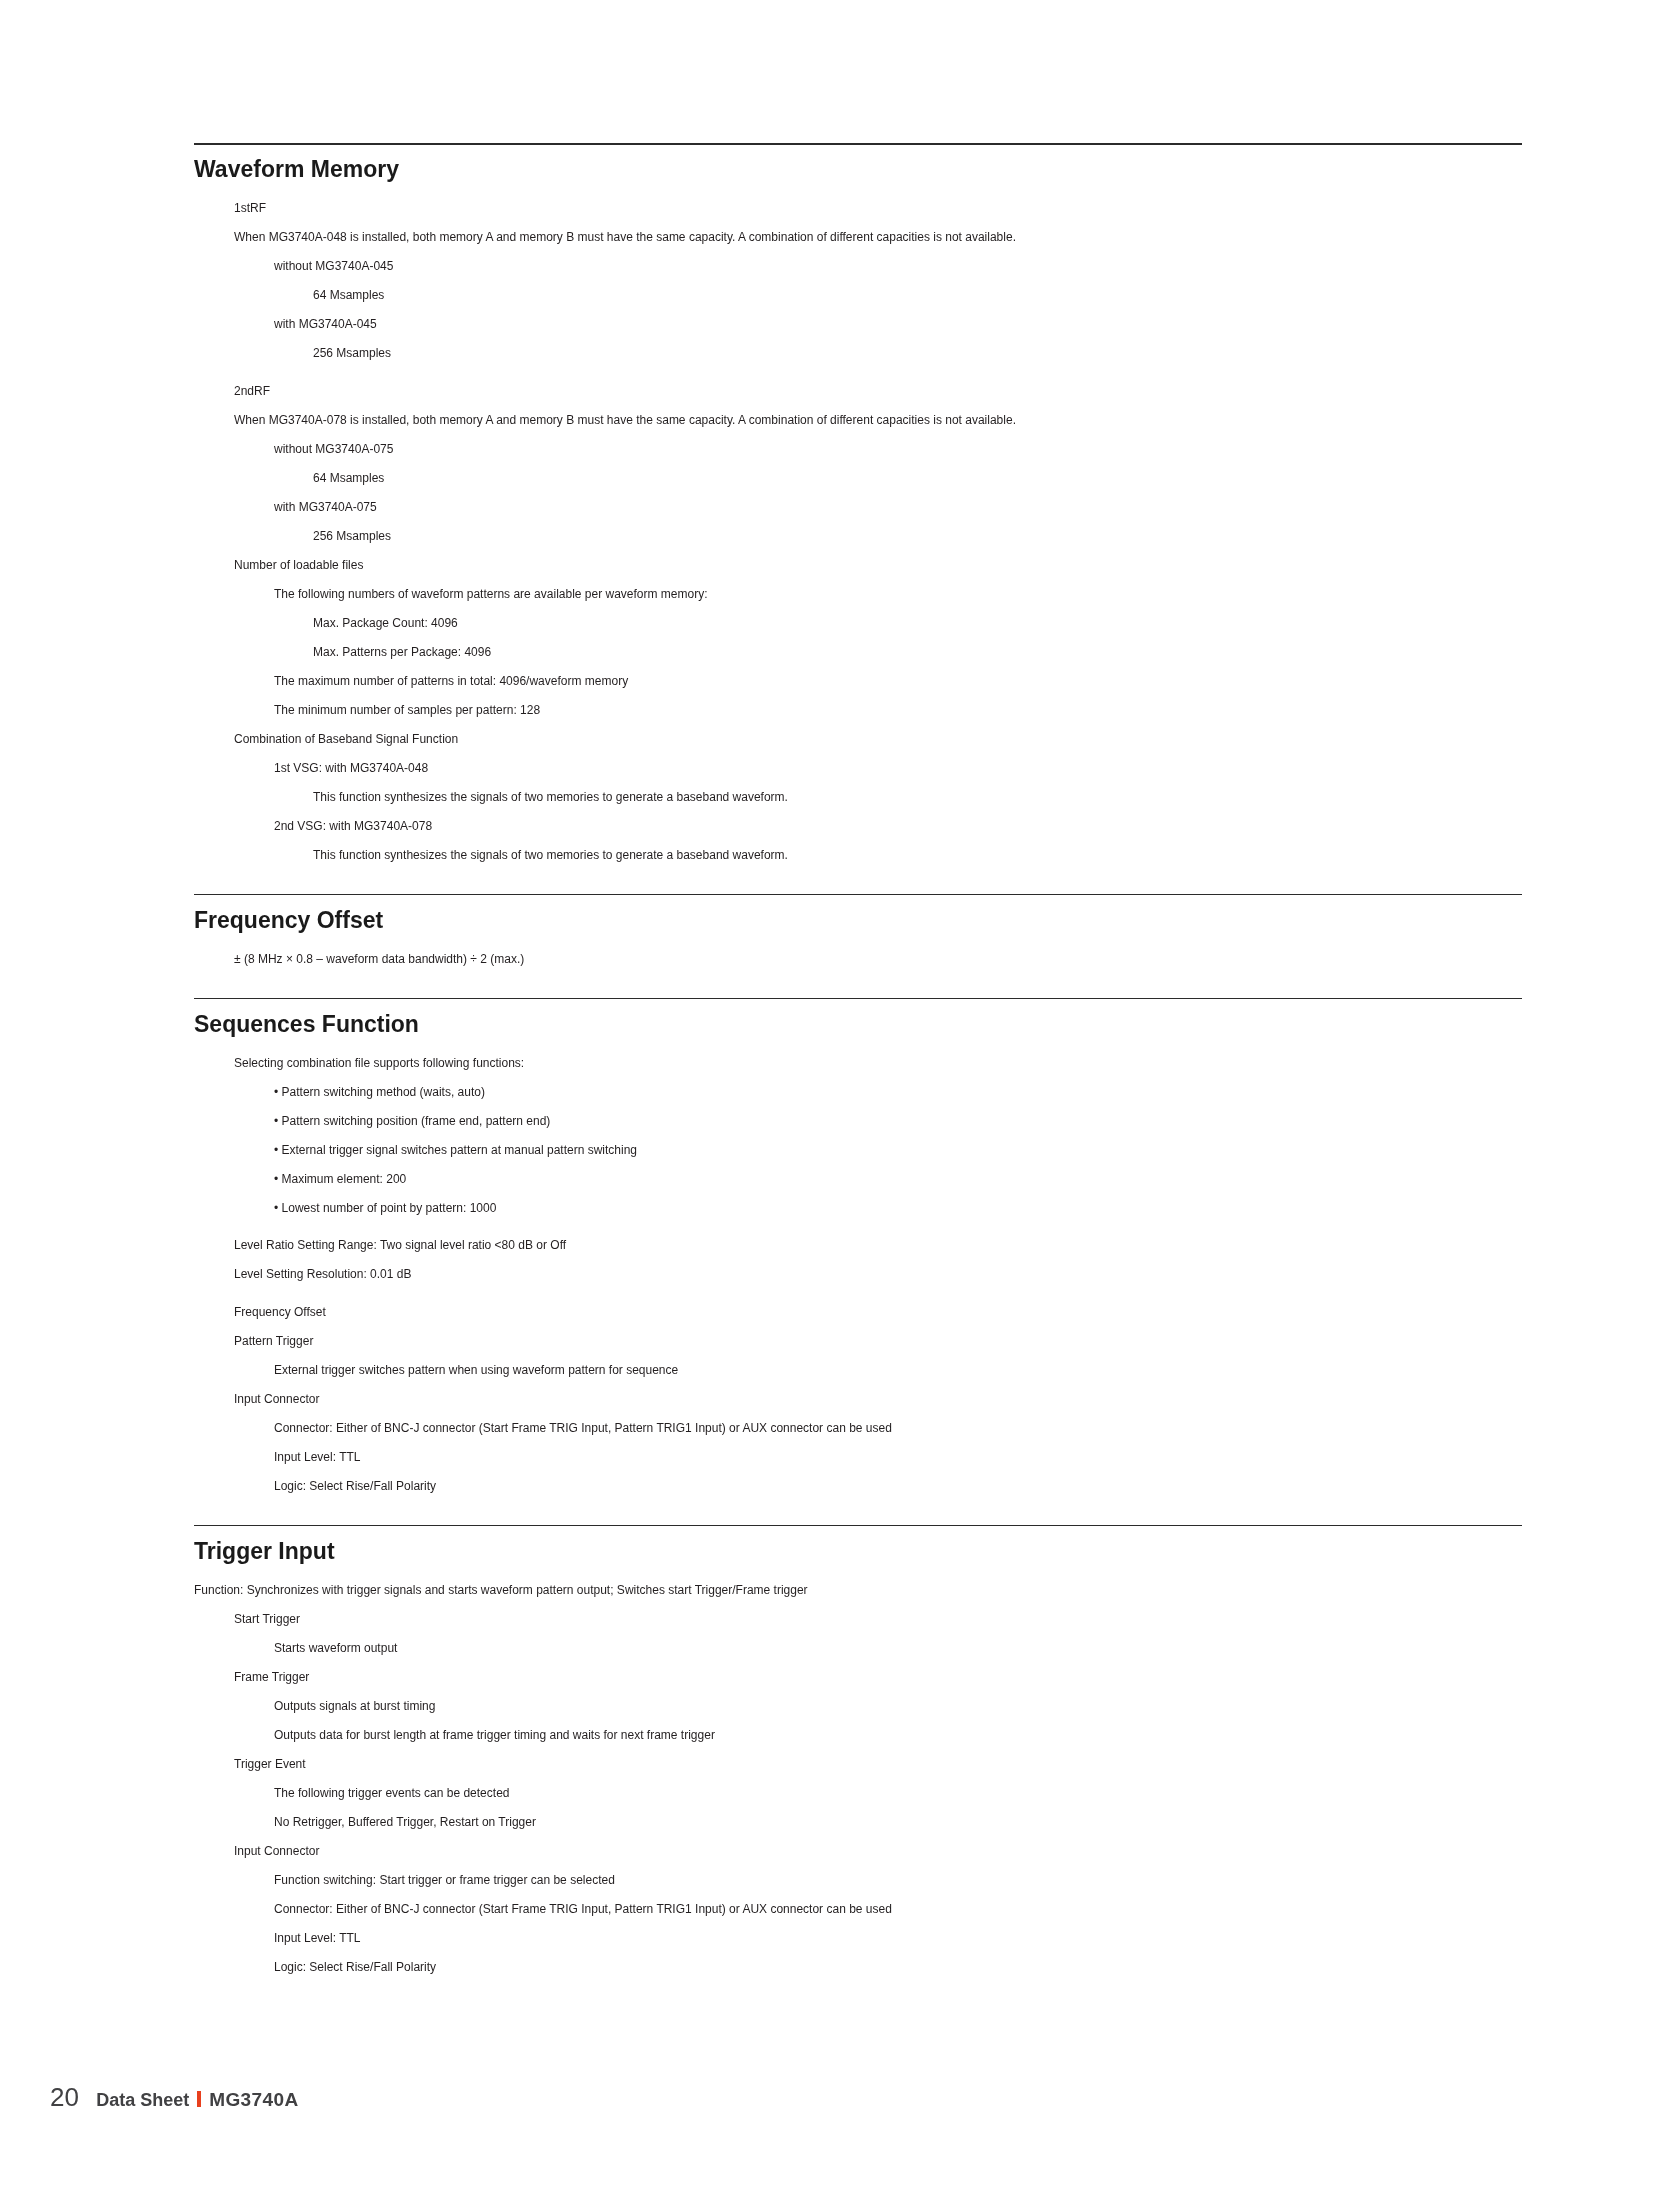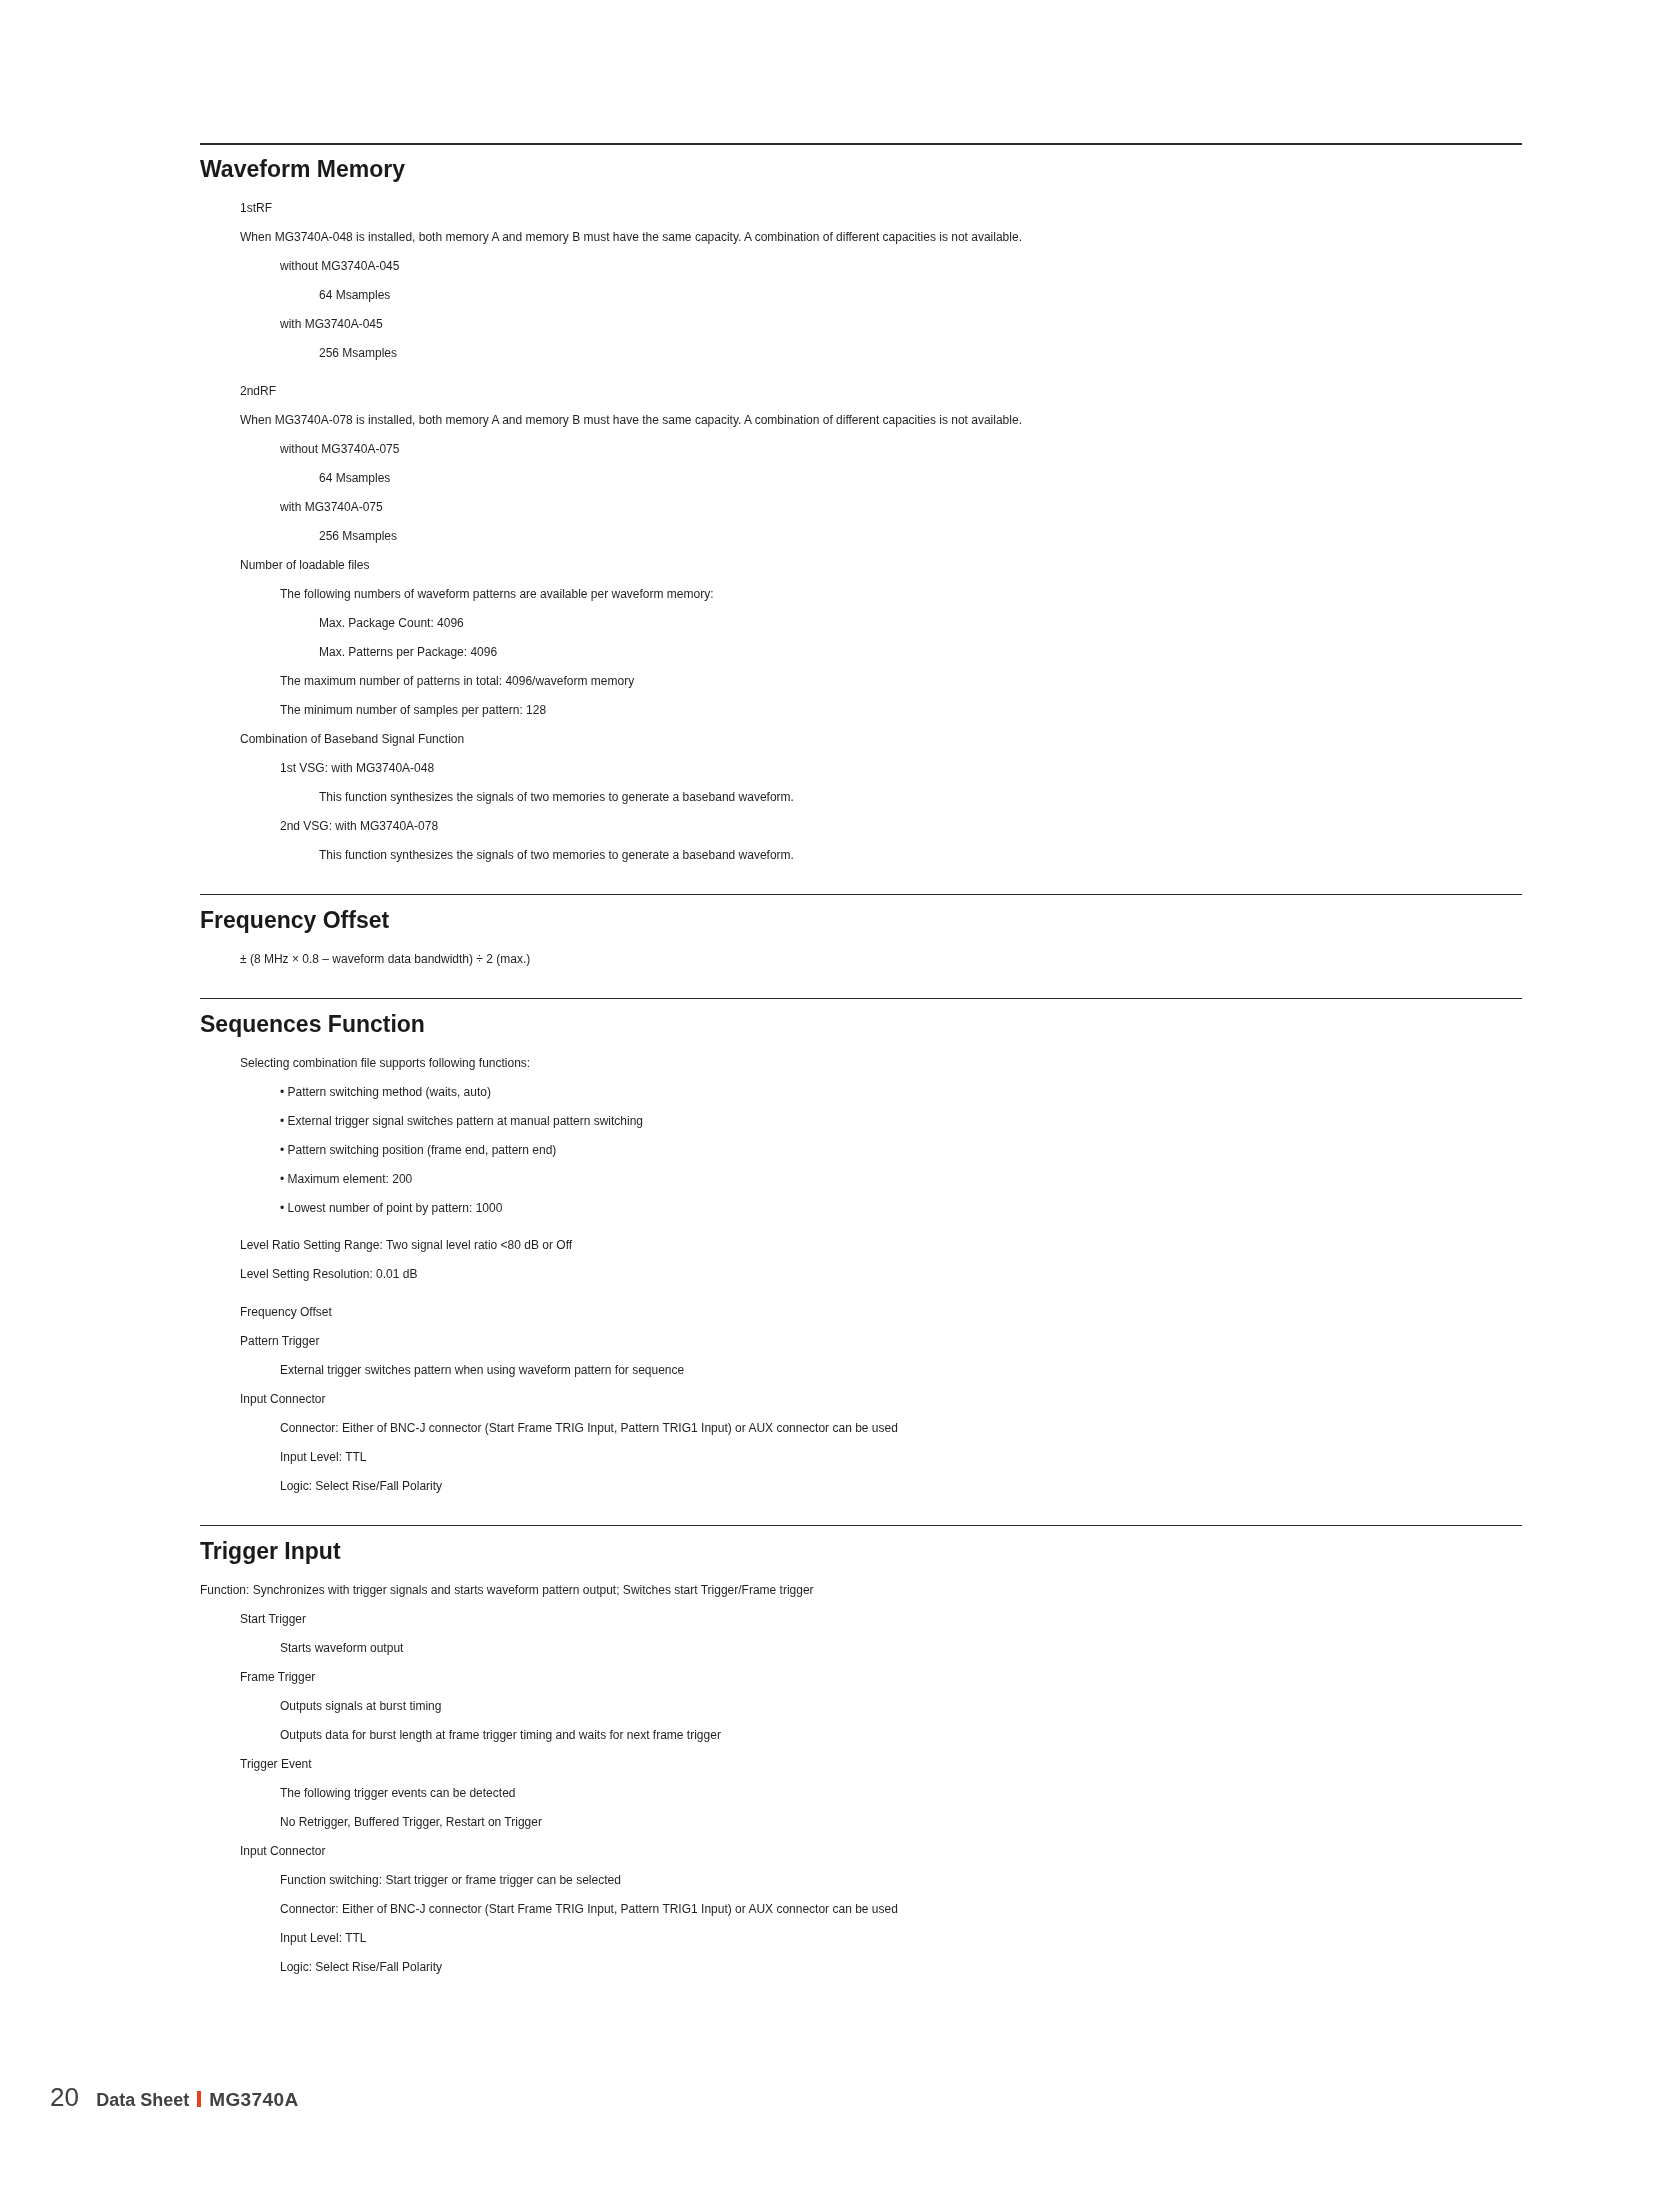--- a/index.html
+++ b/index.html
@@ -17,21 +17,21 @@
     font-family: "Liberation Sans", "DejaVu Sans", sans-serif;
     color: #231f20;
   }
   .content {
     position: absolute;
     left: 194px;
     top: 143px;
     width: 1328px;
   }
   .spec-section {
-    margin: 0 0 24px 6px;
+    margin: 0 0 24px 0;
   }
   .rule {
     height: 1.7px;
     background: #2b2b2b;
     margin: 0 0 10.4px 0;
   }
   .sec-title {
     font-size: 23px;
     line-height: 28.5px;
     font-weight: bold;
@@ -117,22 +117,22 @@
     <section class="spec-section">
       <div class="rule"></div>
       <h2 class="sec-title">Frequency Offset</h2>
       <p class="line indent-1">± (8 MHz × 0.8 – waveform data bandwidth) ÷ 2 (max.)</p>
     </section>
     <section class="spec-section">
       <div class="rule"></div>
       <h2 class="sec-title">Sequences Function</h2>
       <p class="line indent-1">Selecting combination file supports following functions:</p>
       <p class="line indent-2">• Pattern switching method (waits, auto)</p>
+      <p class="line indent-2">• Pattern switching position (frame end, pattern end)</p>
       <p class="line indent-2">• External trigger signal switches pattern at manual pattern switching</p>
-      <p class="line indent-2">• Pattern switching position (frame end, pattern end)</p>
       <p class="line indent-2">• Maximum element: 200</p>
       <p class="line indent-2">• Lowest number of point by pattern: 1000</p>
       <p class="line indent-1 gap">Level Ratio Setting Range: Two signal level ratio &lt;80 dB or Off</p>
       <p class="line indent-1">Level Setting Resolution: 0.01 dB</p>
       <p class="line indent-1 gap">Frequency Offset</p>
       <p class="line indent-1">Pattern Trigger</p>
       <p class="line indent-2">External trigger switches pattern when using waveform pattern for sequence</p>
       <p class="line indent-1">Input Connector</p>
       <p class="line indent-2">Connector: Either of BNC-J connector (Start Frame TRIG Input, Pattern TRIG1 Input) or AUX connector can be used</p>
       <p class="line indent-2">Input Level: TTL</p>

